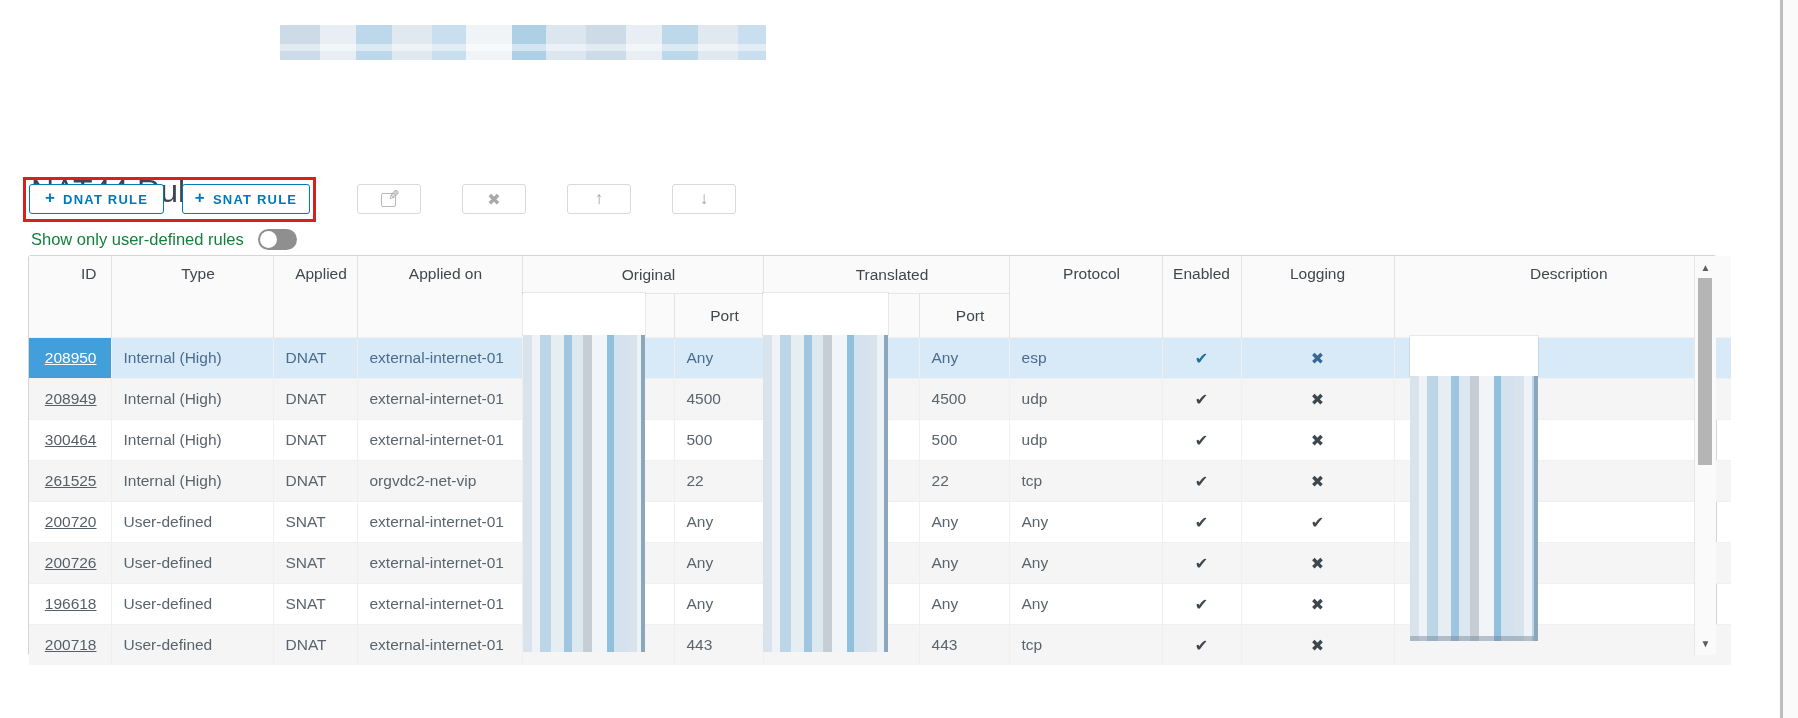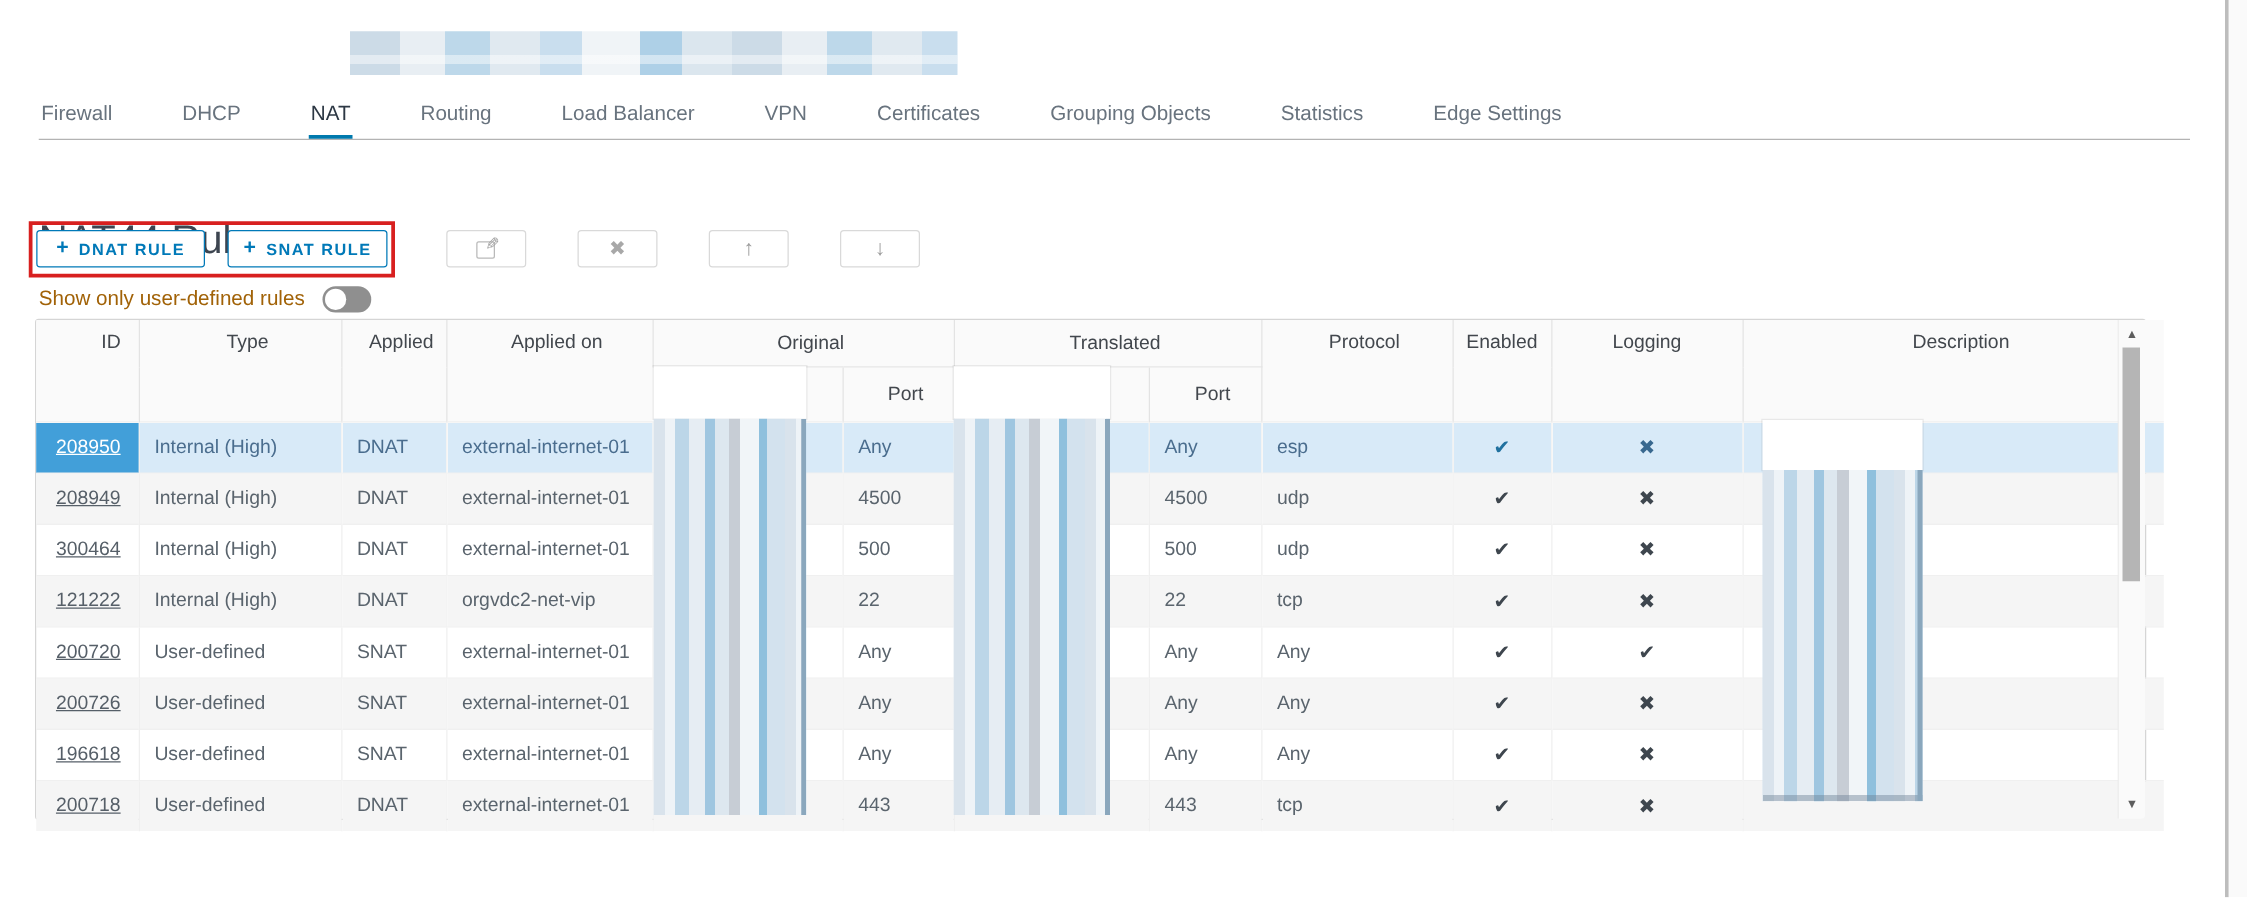--- a/index.html
+++ b/index.html
@@ -30,21 +30,21 @@
   .btn-snat{left:182px;width:128px;}
   .btn.ghost{border:1px solid #d9d9d9;color:#a8a8a8;width:64px;font-size:16px;}
   .btn-edit{left:357px;} .btn-del{left:462px;} .btn-up{left:567px;} .btn-down{left:672px;}
   .btn.ghost .arrow{font-size:17px;color:#9d9d9d;font-weight:bold;}
   .edit-glyph{position:relative;width:16px;height:14px;display:inline-block;}
   .eg-box{position:absolute;left:0;top:1px;width:13px;height:12px;border:1.5px solid #b9b9b9;border-radius:2px;}
   .eg-pen{position:absolute;right:-3px;top:-5px;font-size:14px;color:#a3a3a3;transform:scaleX(-1);}
 
   
   .filter-row{position:absolute;left:31px;top:229px;display:flex;align-items:center;gap:14px;}
-  .filter-label{font-size:16.5px;color:#a16207;}
+  .filter-label{font-size:16.5px;color:#15803d;}
   .toggle{position:relative;width:39px;height:21px;border-radius:11px;background:#8f8f8f;cursor:pointer;}
   .toggle .knob{position:absolute;left:2px;top:2px;width:17px;height:17px;border-radius:50%;background:#fff;}
 
   
   .grid{position:absolute;left:28px;top:255px;width:1689px;height:401px;box-sizing:border-box;
         border:1px solid #d5d5d5;border-radius:3px;background:#fff;}
   table{border-collapse:collapse;table-layout:fixed;width:1702px;}
   thead th{font-weight:400;color:#42474d;text-align:center;padding:0 0 0 12px;vertical-align:middle;
            background:#fafafa;font-size:15.5px;border-left:1px solid #e3e3e3;}
   thead tr.h1 th{height:37px;}
@@ -98,32 +98,20 @@
   .right-line{position:absolute;left:1780px;top:0;width:3px;height:718px;background:#bdbdbd;}
   .right-fill{position:absolute;left:1783px;top:0;width:15px;height:718px;background:#fafafa;}
 </style>
 </head>
 <body>
 
 <div class="screen">
 
   <div class="title-blur px-stripes-lg"></div>
 
-  <nav class="tabs">
-    <div class="tab">Firewall</div>
-    <div class="tab">DHCP</div>
-    <div class="tab active">NAT</div>
-    <div class="tab">Routing</div>
-    <div class="tab">Load Balancer</div>
-    <div class="tab">VPN</div>
-    <div class="tab">Certificates</div>
-    <div class="tab">Grouping Objects</div>
-    <div class="tab">Statistics</div>
-    <div class="tab">Edge Settings</div>
-  </nav>
 
   <h2 class="section-heading">NAT44 Rules</h2>
 
   <div class="annotation-box"></div>
 
   <button class="btn primary btn-dnat">
     <span class="plus">+</span>
     <span>DNAT RULE</span>
   </button>
   <button class="btn primary btn-snat">
@@ -226,21 +214,21 @@
       <td></td>
       <td>500</td>
       <td></td>
       <td>500</td>
       <td>udp</td>
       <td class="center"><span class="status-icon i-check">✔</span></td>
       <td class="center"><span class="status-icon i-cross">✖</span></td>
       <td></td>
     </tr>
           <tr>
-      <td class="id-cell">121222</td>
+      <td class="id-cell">261525</td>
       <td>Internal (High)</td>
       <td>DNAT</td>
       <td>orgvdc2-net-vip</td>
       <td></td>
       <td>22</td>
       <td></td>
       <td>22</td>
       <td>tcp</td>
       <td class="center"><span class="status-icon i-check">✔</span></td>
       <td class="center"><span class="status-icon i-cross">✖</span></td>

